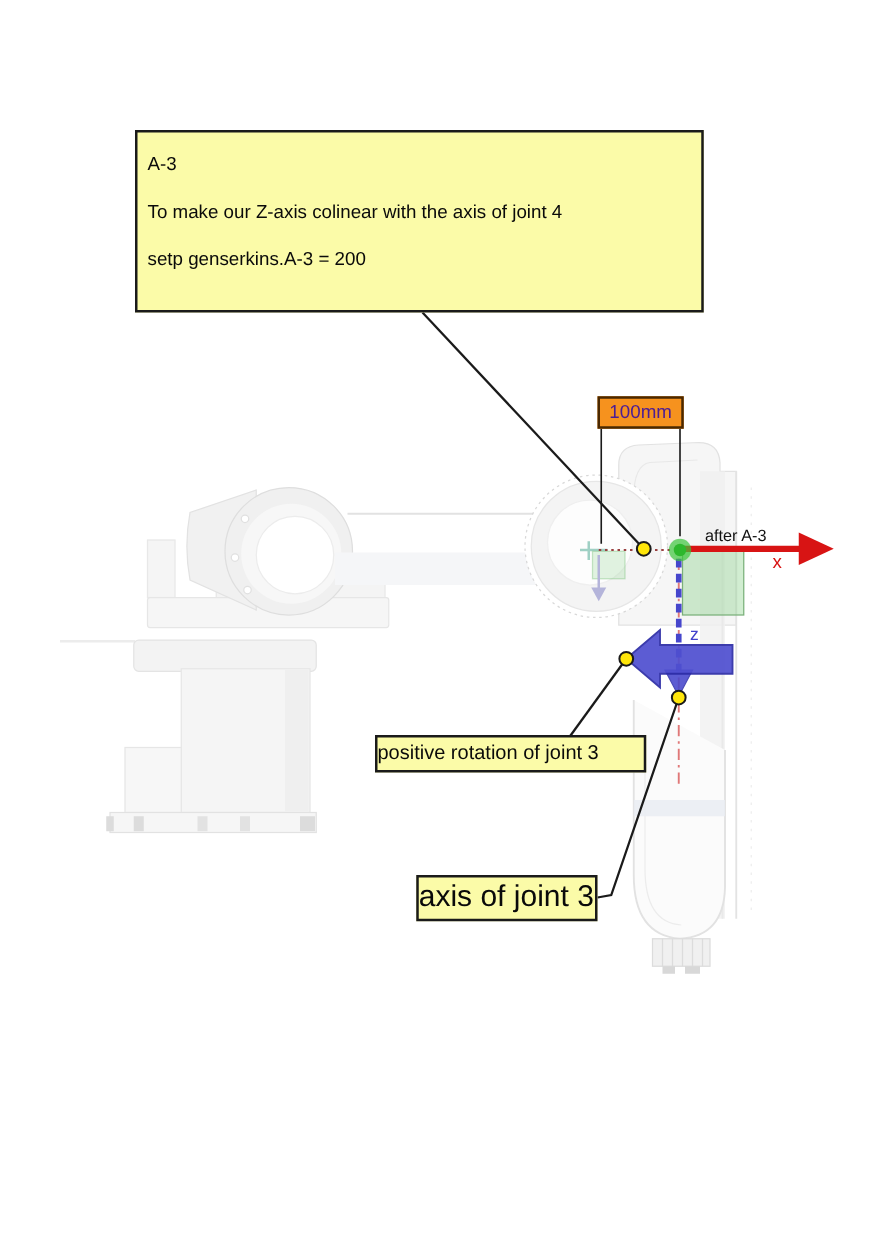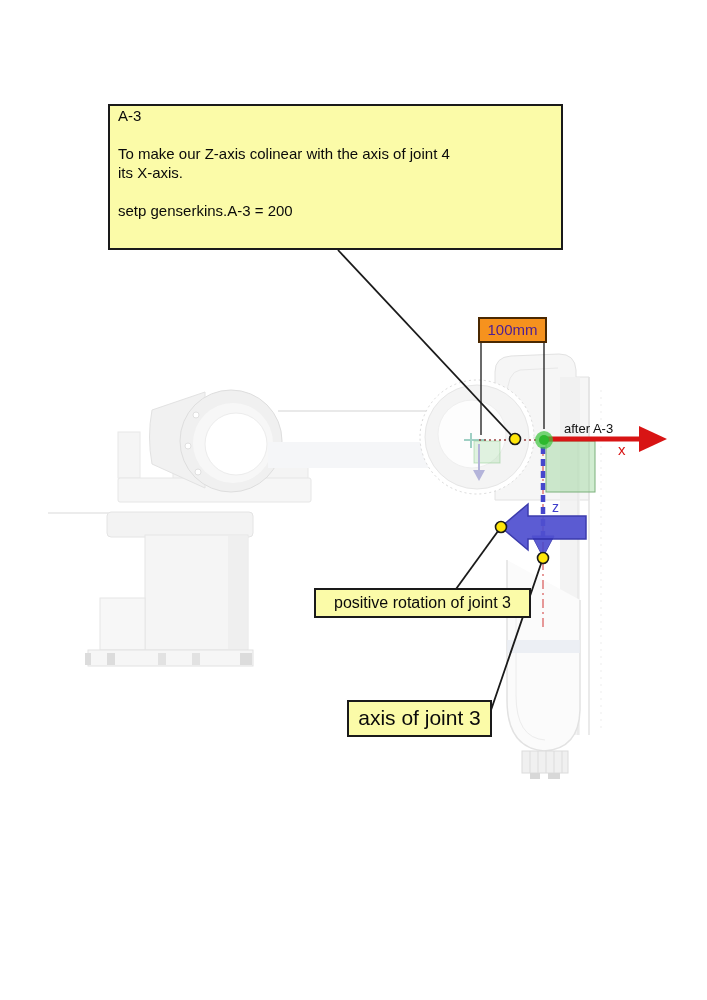--- a/index.html
+++ b/index.html
@@ -5,33 +5,33 @@
   html,body{margin:0;padding:0;background:#ffffff;}
   #canvas{
     position:relative;width:707px;height:1000px;background:#ffffff;overflow:hidden;
     font-family:"Liberation Sans", sans-serif;color:#111;
   }
   #drawing{position:absolute;left:0;top:0;}
   .overlay{position:absolute;box-sizing:border-box;}
   .note-box{
     left:108px;top:104px;width:455px;height:146px;
     background:#fbfba8;border:2px solid #1a1a1a;
-    padding:0 8px;font-size:15px;line-height:19px;color:#0a0a0a;
+    padding:16px 8px;font-size:15px;line-height:19px;color:#0a0a0a;
   }
   .spacer{height:19px;}
   .dim-label{
     left:478px;top:317px;width:69px;height:26px;
     background:#f6921e;border:2px solid #4a2800;
     font-size:15px;line-height:21px;text-align:center;color:#4c1d95;
   }
   .callout{
-    background:#fbfba8;border:2px solid #1a1a1a;text-align:center;color:#0a0a0a;margin-left:14px;
+    background:#fbfba8;border:2px solid #1a1a1a;text-align:left;color:#0a0a0a;
   }
   .callout.pos-rot{left:300px;top:588px;width:217px;height:30px;font-size:16px;line-height:25px;}
-  .callout.joint-axis{left:333px;top:700px;width:145px;height:37px;font-size:21px;line-height:32px;}
+  .callout.joint-axis{left:333px;top:700px;width:145px;height:37px;font-size:24px;line-height:32px;}
   .axis-text{font-weight:normal;white-space:nowrap;}
   .after-a3{left:564px;top:421px;font-size:13px;color:#111;}
   .x-lbl{left:618px;top:441px;font-size:15px;color:#d81414;}
   .z-lbl{left:552px;top:499px;font-size:14px;color:#4040cc;}
 </style>
 </head>
 <body>
 
 <div id="canvas">
 
@@ -138,21 +138,20 @@
       <circle cx="515" cy="439" r="5.5"></circle>
       <circle cx="501" cy="527" r="5.5"></circle>
       <circle cx="543" cy="558" r="5.5"></circle>
     </g>
   </svg>
 
   <div class="overlay note-box">
     <div>A-3</div>
     <div class="spacer"></div>
     <div>To make our Z-axis colinear with the axis of joint 4</div>
-    <div>its X-axis.</div>
     <div class="spacer"></div>
     <div>setp genserkins.A-3 = 200</div>
   </div>
 
   <div class="overlay dim-label">100mm</div>
 
   <div class="overlay axis-text after-a3">after A-3</div>
   <div class="overlay axis-text x-lbl">x</div>
   <div class="overlay axis-text z-lbl">z</div>
 

